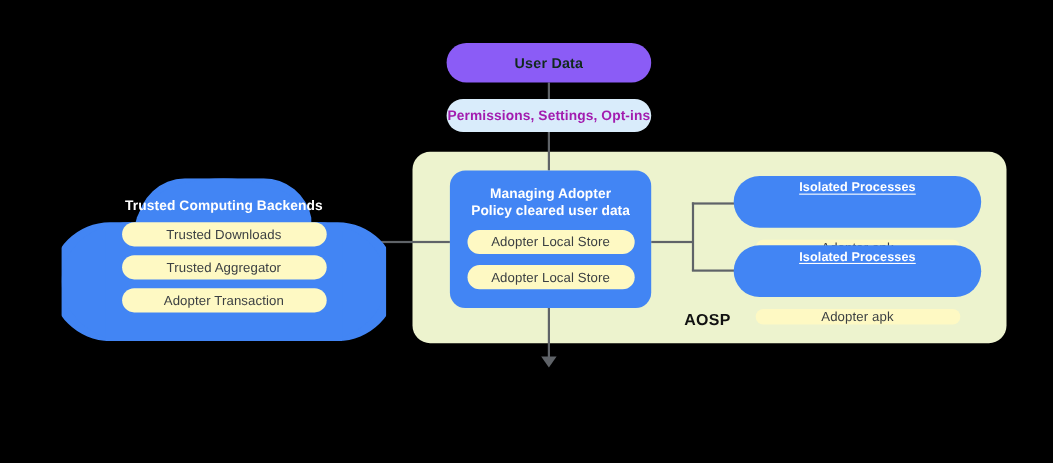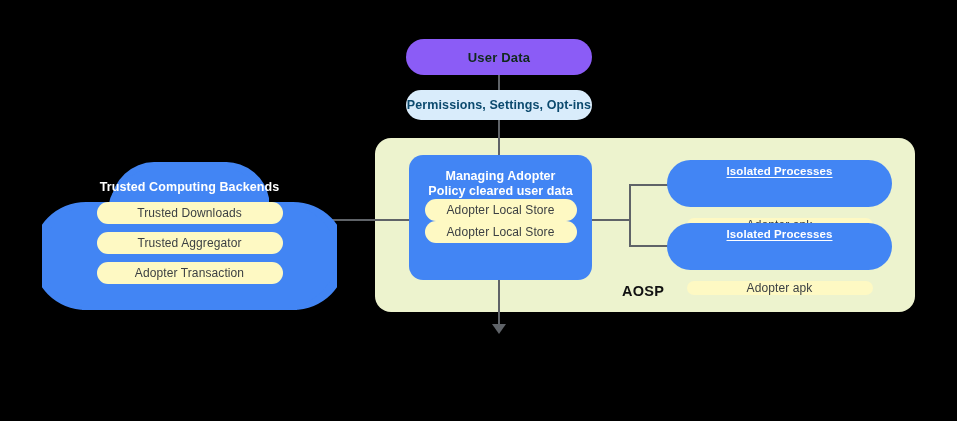--- a/index.html
+++ b/index.html
@@ -75,21 +75,21 @@
     letter-spacing: 0.2px;
   }
 
   
   #permissions {
     left: 406px;
     top: 90px;
     width: 186px;
     height: 30px;
     background: #D9ECFB;
-    color: #0c4a6e;
+    color: #a21caf;
     font-size: 12.5px;
     font-weight: 700;
     letter-spacing: 0.1px;
   }
 
   
   #managing-process {
     position: absolute;
     left: 409px;
     top: 155px;
@@ -107,20 +107,21 @@
     color: #FFFFFF;
     font-size: 12.5px;
     font-weight: 700;
     line-height: 15px;
     text-align: center;
     letter-spacing: 0.05px;
   }
   #managing-process .inner-pill {
     width: 152px;
     height: 22px;
+    margin-top: 10px;
     font-size: 12px;
   }
 
   
   .isolated-box {
     position: absolute;
     left: 667px;
     width: 225px;
     height: 47px;
     background: #4285F4;
@@ -145,21 +146,21 @@
   .isolated-box .inner-pill {
     width: 186px;
     height: 20px;
     margin-top: 4px;
     font-size: 12px;
   }
 
   
   #cloud {
     position: absolute;
-    left: 42px;
+    left: 56px;
     top: 162px;
     width: 295px;
     height: 148px;
   }
   #cloud svg { display: block; }
   #cloud-content {
     position: absolute;
     left: 0;
     top: 0;
     width: 295px;

